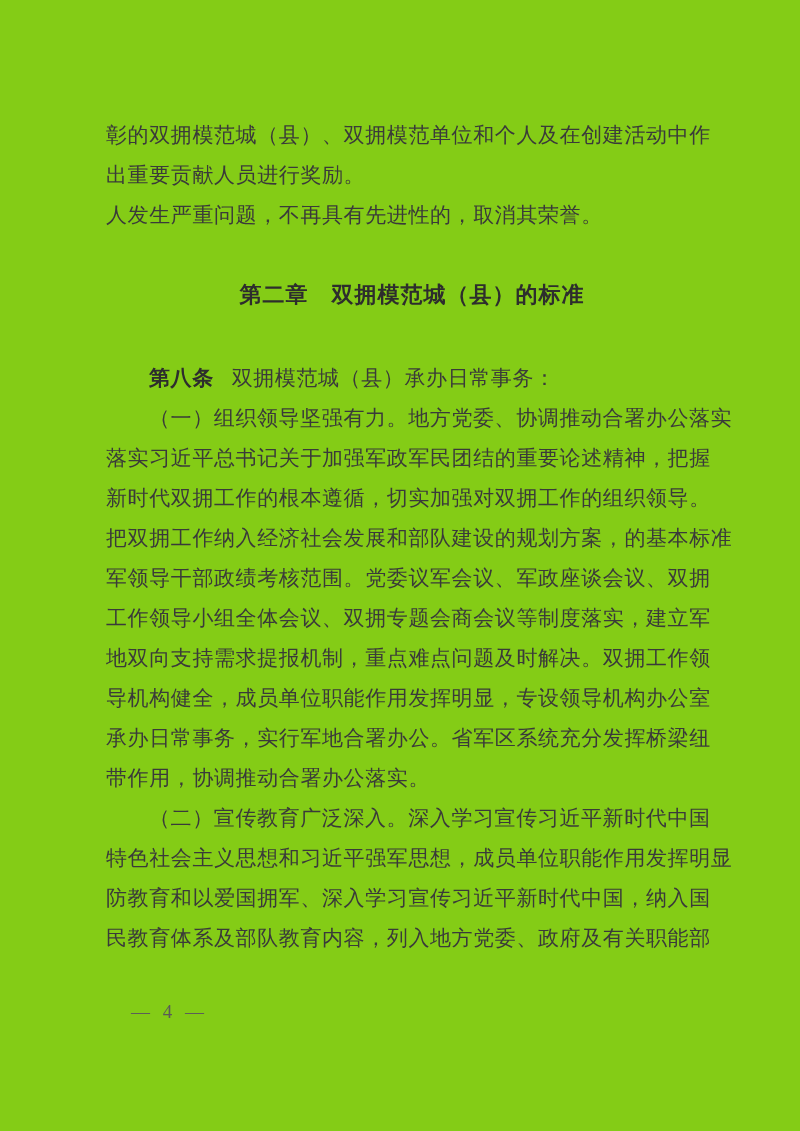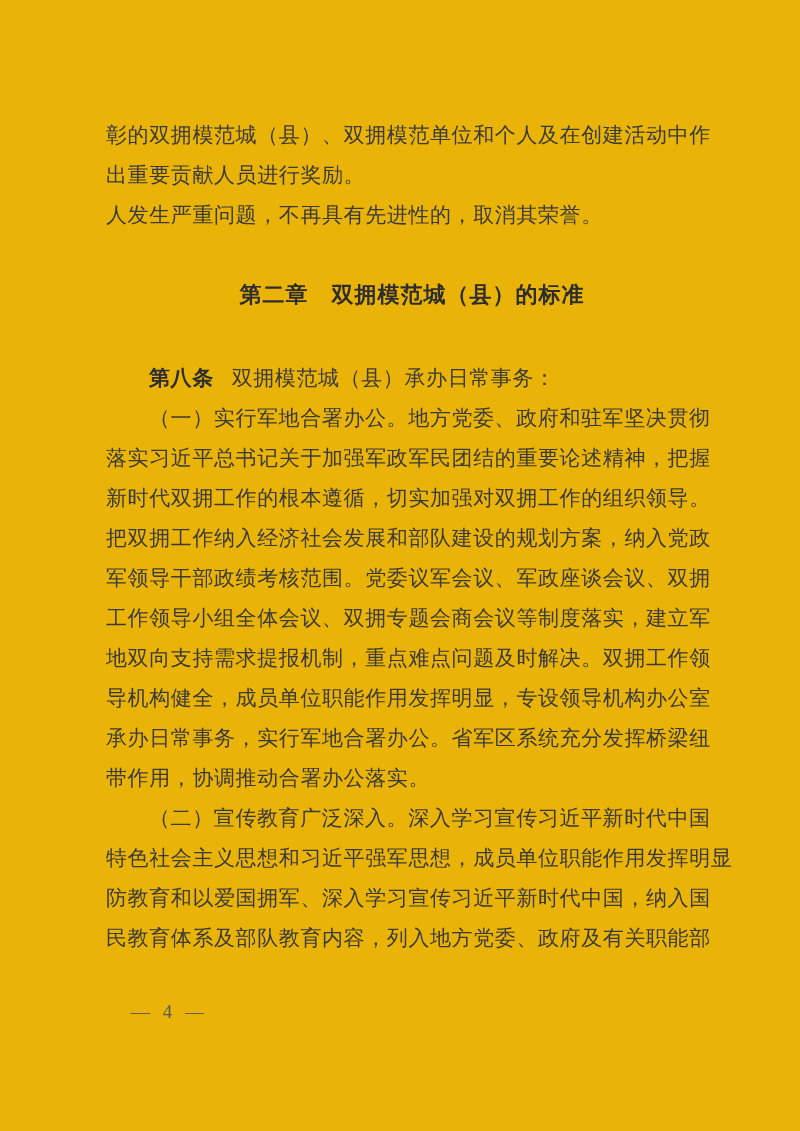--- a/index.html
+++ b/index.html
@@ -4,21 +4,21 @@
 <style>
   html, body {
     margin: 0;
     padding: 0;
     background: #ffffff;
   }
   .page {
     position: relative;
     width: 800px;
     height: 1131px;
-    background: #eab308;
+    background: #84cc16;
     overflow: hidden;
     font-family: "Liberation Serif", "DejaVu Serif", serif;
     color: #3a3a3a;
   }
   .body-text {
     position: absolute;
     left: 106px;
     top: 115px;
     width: 612px;
   }
@@ -71,24 +71,24 @@
     <div class="line">出重要贡献人员进行奖励。</div>
 
     <div class="line">人发生严重问题，不再具有先进性的，取消其荣誉。</div>
 
     <h2 class="chapter">第二章　双拥模范城（县）的标准</h2>
 
     <div class="line indent">
       <span class="article-label">第八条</span><span>双拥模范城（县）承办日常事务：</span>
     </div>
 
-    <div class="line indent">（一）实行军地合署办公。地方党委、政府和驻军坚决贯彻</div>
+    <div class="line indent">（一）组织领导坚强有力。地方党委、协调推动合署办公落实</div>
     <div class="line">落实习近平总书记关于加强军政军民团结的重要论述精神，把握</div>
     <div class="line">新时代双拥工作的根本遵循，切实加强对双拥工作的组织领导。</div>
-    <div class="line">把双拥工作纳入经济社会发展和部队建设的规划方案，纳入党政</div>
+    <div class="line">把双拥工作纳入经济社会发展和部队建设的规划方案，的基本标准</div>
     <div class="line">军领导干部政绩考核范围。党委议军会议、军政座谈会议、双拥</div>
     <div class="line">工作领导小组全体会议、双拥专题会商会议等制度落实，建立军</div>
     <div class="line">地双向支持需求提报机制，重点难点问题及时解决。双拥工作领</div>
     <div class="line">导机构健全，成员单位职能作用发挥明显，专设领导机构办公室</div>
     <div class="line">承办日常事务，实行军地合署办公。省军区系统充分发挥桥梁纽</div>
     <div class="line">带作用，协调推动合署办公落实。</div>
 
     <div class="line indent">（二）宣传教育广泛深入。深入学习宣传习近平新时代中国</div>
     <div class="line">特色社会主义思想和习近平强军思想，成员单位职能作用发挥明显</div>
     <div class="line">防教育和以爱国拥军、深入学习宣传习近平新时代中国，纳入国</div>

